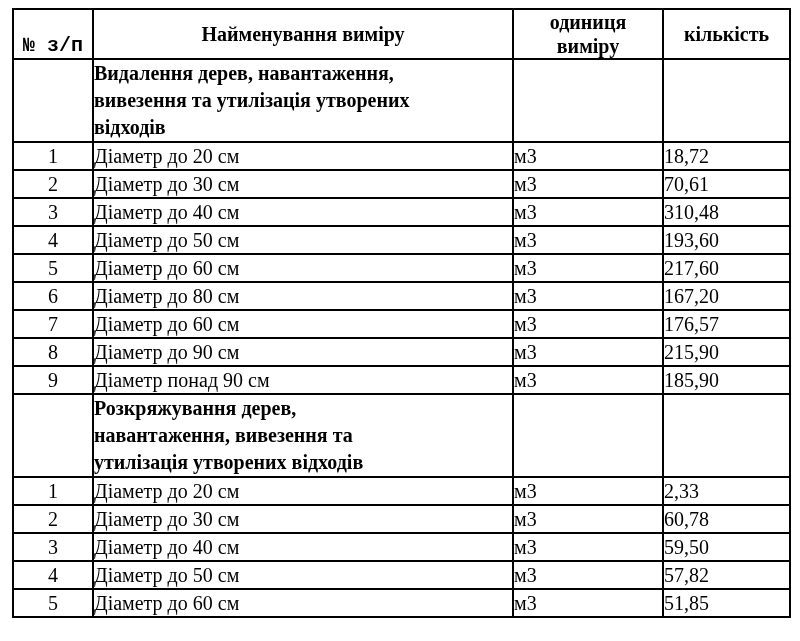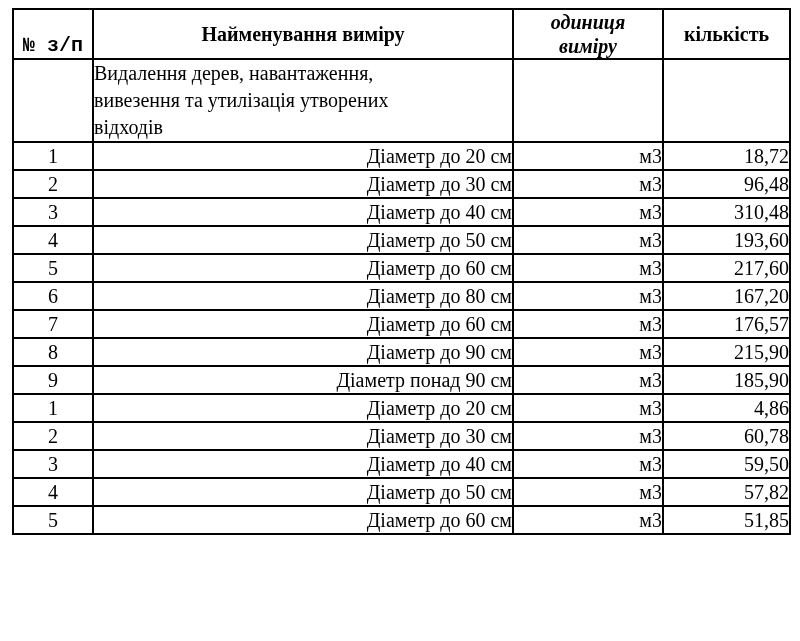--- a/index.html
+++ b/index.html
@@ -36,37 +36,37 @@
   col.c4 { width: 127px; }
 
   tr.header-row { height: 50px; }
   thead th {
     font-weight: bold;
     text-align: center;
     vertical-align: middle;
     line-height: 1.2;
   }
   th.h-num { vertical-align: bottom; padding-bottom: 5px; font-family: Liberation Mono, monospace; }
-  th.h-unit { white-space: pre-line; font-style: italic; }
+  th.h-unit { white-space: pre-line; }
 
   tr.section-row { height: 82px; }
   td.section-title {
-    font-weight: normal;
+    font-weight: bold;
     text-align: left;
     vertical-align: middle;
     padding-left: 9px;
     white-space: pre-line;
     line-height: 27px;
   }
 
   tr.data-row { height: 28px; }
   td.c-num  { text-align: center; vertical-align: middle; }
-  td.c-name { text-align: right; padding-left: 9px; vertical-align: middle; margin-left: 32px; }
-  td.c-unit { text-align: right; vertical-align: middle; border-radius: 11px; }
-  td.c-qty  { text-align: right; padding-right: 38px; vertical-align: middle; }
+  td.c-name { text-align: left; padding-left: 9px; vertical-align: middle; margin-left: 32px; }
+  td.c-unit { text-align: left; vertical-align: middle; }
+  td.c-qty  { padding-right: 38px; vertical-align: middle; }
 </style>
 </head>
 <body>
 
 <div class="page">
   <table class="works">
     <colgroup>
       <col class="c1">
         <col class="c2">
         <col class="c3">
@@ -93,21 +93,21 @@
         <tr class="data-row">
           <td class="c-num">1</td>
           <td class="c-name">Діаметр до 20 см</td>
           <td class="c-unit">м3</td>
           <td class="c-qty">18,72</td>
         </tr>
         <tr class="data-row">
           <td class="c-num">2</td>
           <td class="c-name">Діаметр до 30 см</td>
           <td class="c-unit">м3</td>
-          <td class="c-qty">96,48</td>
+          <td class="c-qty">70,61</td>
         </tr>
         <tr class="data-row">
           <td class="c-num">3</td>
           <td class="c-name">Діаметр до 40 см</td>
           <td class="c-unit">м3</td>
           <td class="c-qty">310,48</td>
         </tr>
         <tr class="data-row">
           <td class="c-num">4</td>
           <td class="c-name">Діаметр до 50 см</td>
@@ -137,25 +137,33 @@
           <td class="c-name">Діаметр до 90 см</td>
           <td class="c-unit">м3</td>
           <td class="c-qty">215,90</td>
         </tr>
         <tr class="data-row">
           <td class="c-num">9</td>
           <td class="c-name">Діаметр понад 90 см</td>
           <td class="c-unit">м3</td>
           <td class="c-qty">185,90</td>
         </tr>
+        <tr class="section-row">
+          <td class="c-num"></td>
+          <td class="section-title">Розкряжування дерев,
+навантаження, вивезення та
+утилізація утворених відходів</td>
+          <td class="c-unit"></td>
+          <td class="c-qty"></td>
+        </tr>
         <tr class="data-row">
           <td class="c-num">1</td>
           <td class="c-name">Діаметр до 20 см</td>
           <td class="c-unit">м3</td>
-          <td class="c-qty">4,86</td>
+          <td class="c-qty">2,33</td>
         </tr>
         <tr class="data-row">
           <td class="c-num">2</td>
           <td class="c-name">Діаметр до 30 см</td>
           <td class="c-unit">м3</td>
           <td class="c-qty">60,78</td>
         </tr>
         <tr class="data-row">
           <td class="c-num">3</td>
           <td class="c-name">Діаметр до 40 см</td>

